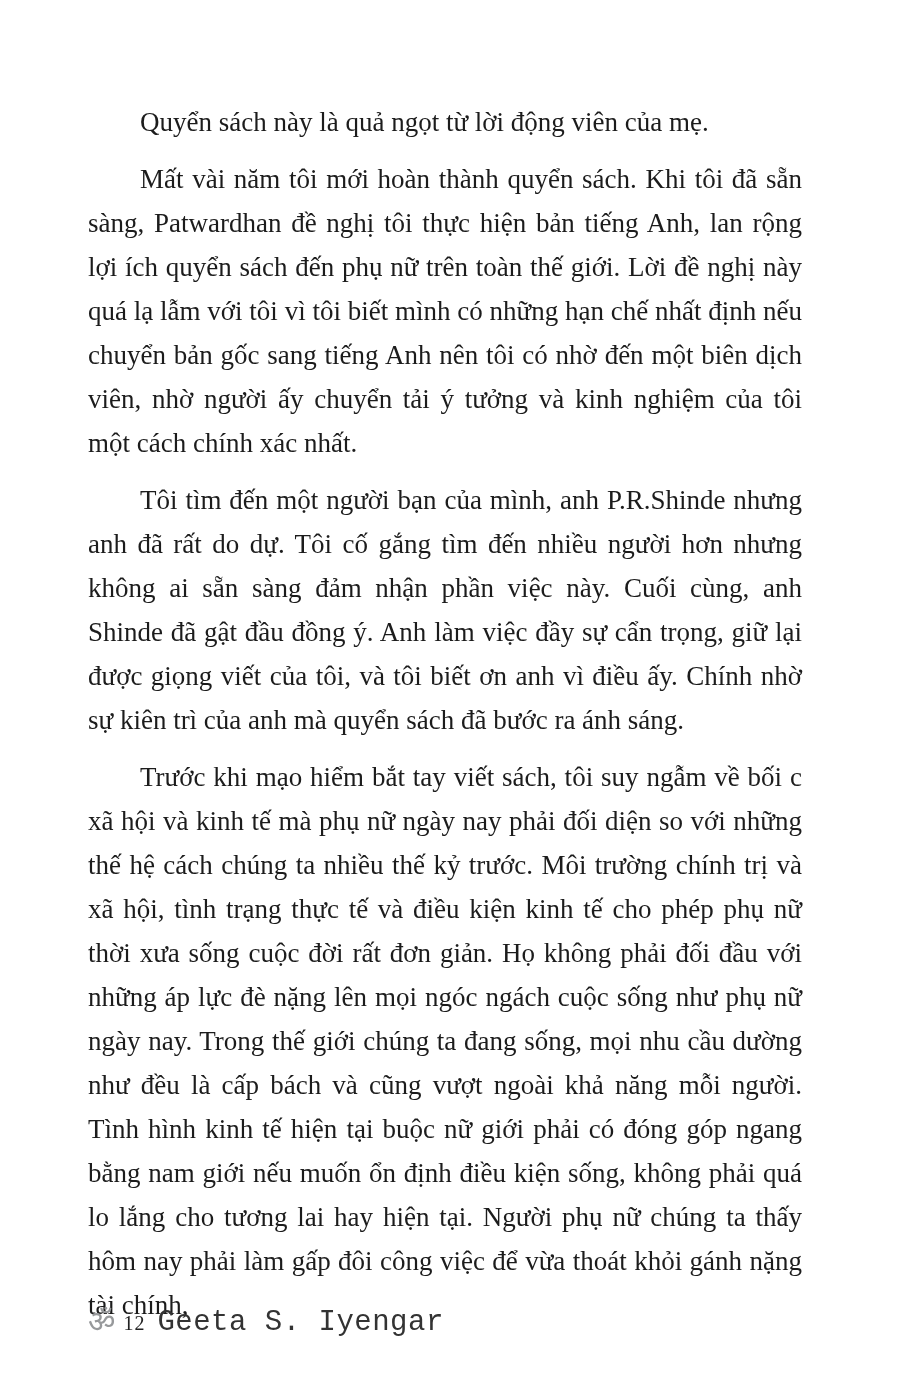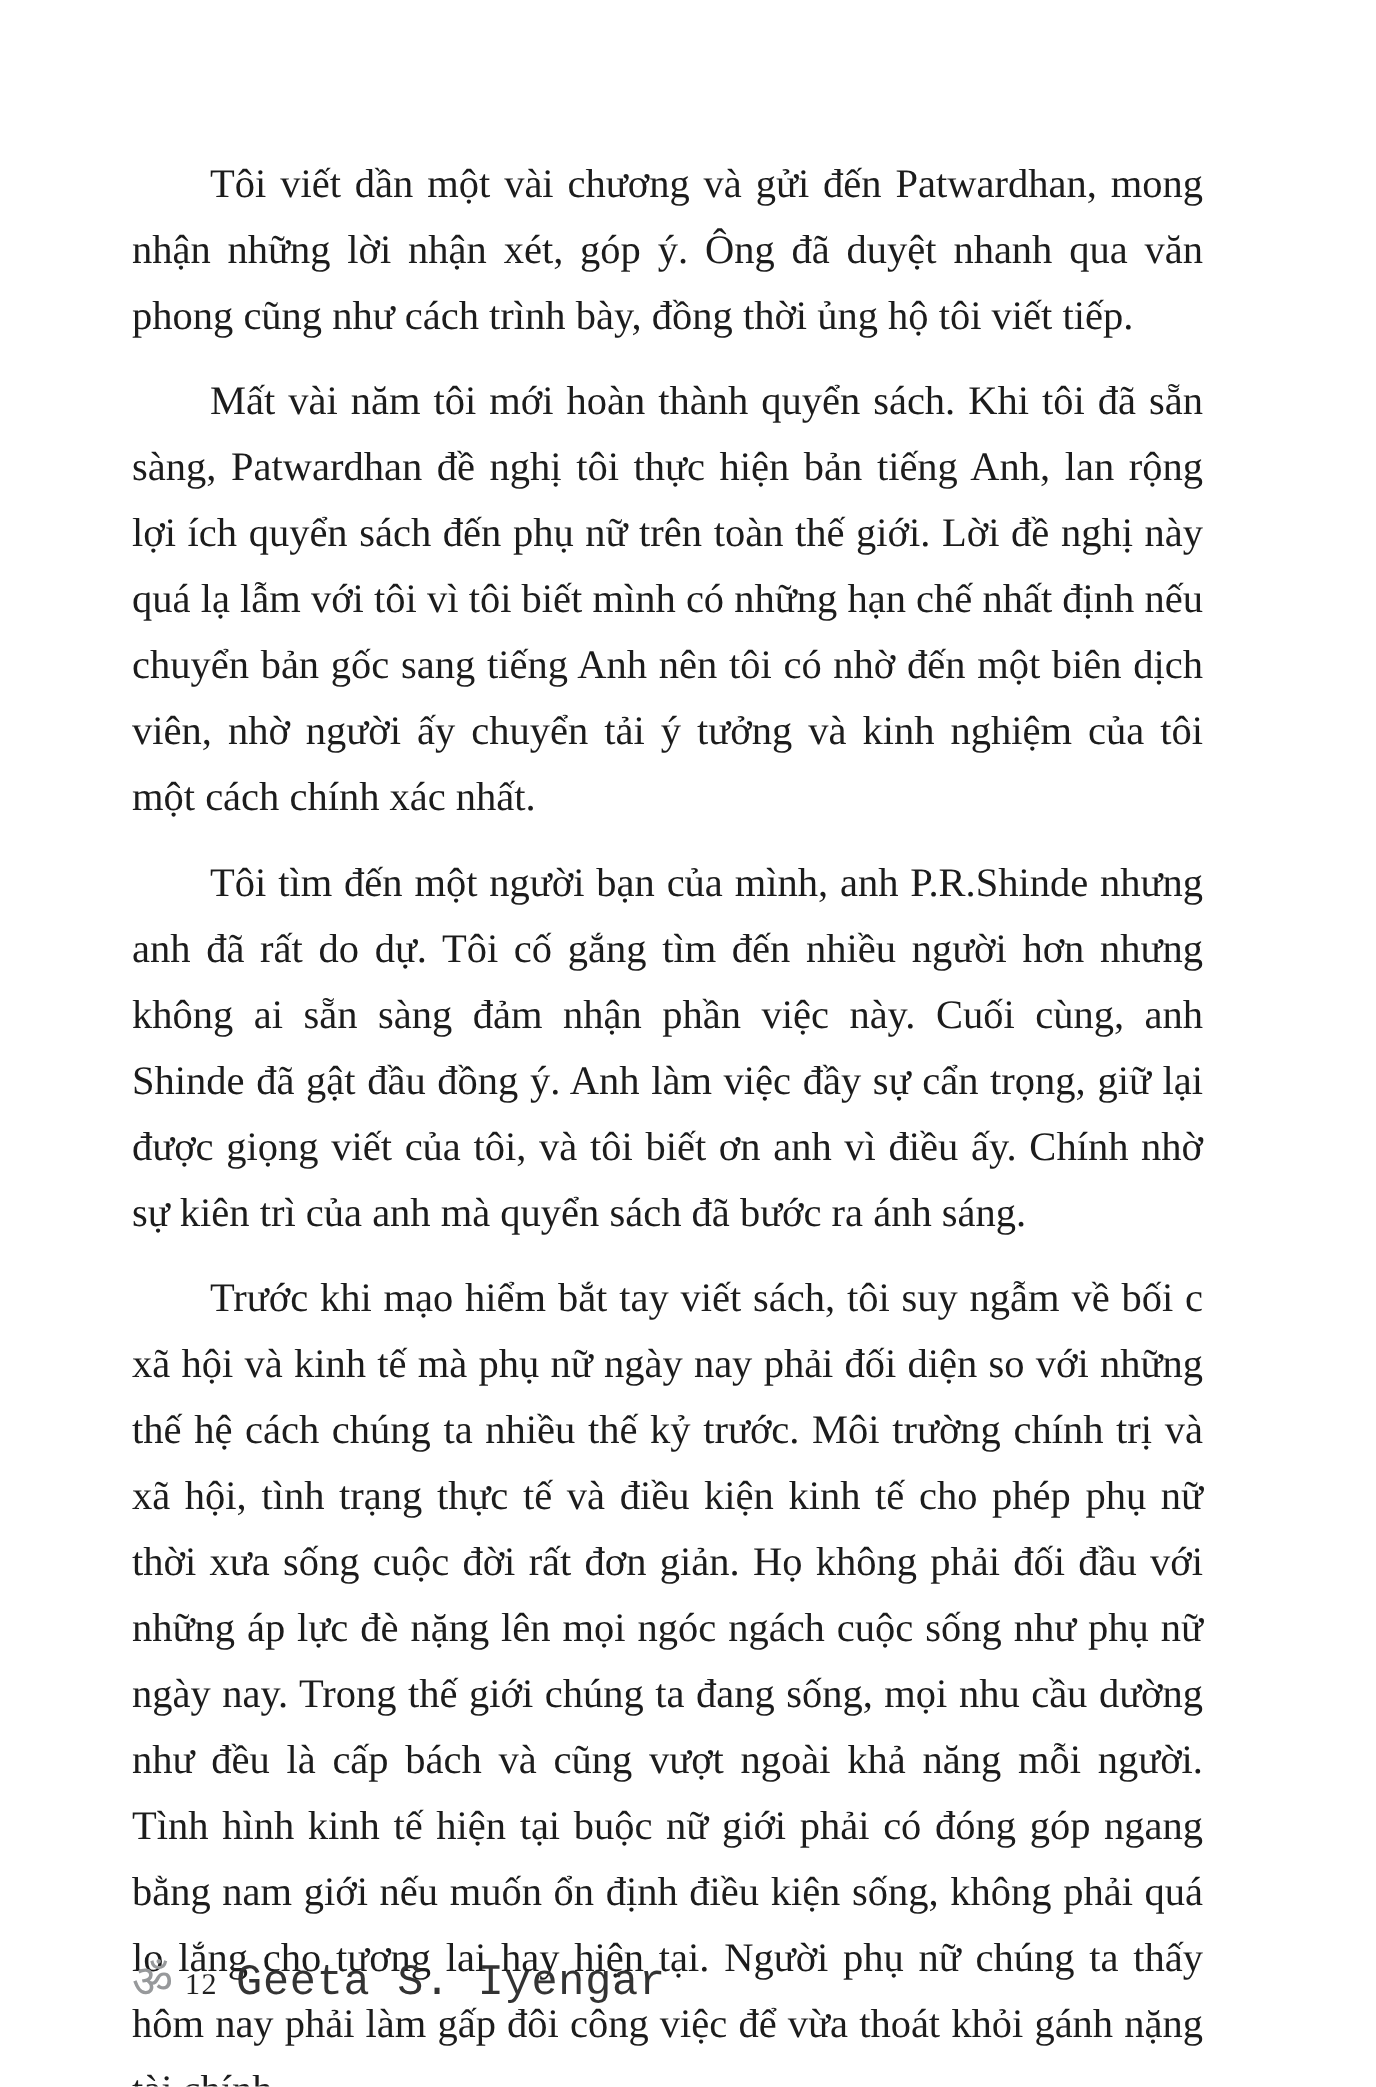--- a/index.html
+++ b/index.html
@@ -63,21 +63,21 @@
     letter-spacing: 0.5px;
     font-family: Liberation Mono, monospace;
   }
 </style>
 </head>
 <body>
 
 <div class="page">
 
   <div class="body-text">
-    <p>Tôi viết dần một vài chương và gửi đến Patwardhan, mong nhận những lời nhận xét, góp ý. Ông đã duyệt nhanh qua văn phong cũng như cách trình bày, đồng thời ủng hộ tôi viết tiếp.</p>
+    <p>Quyển sách này là quả ngọt từ lời động viên của mẹ.</p>
     <p>Mất vài năm tôi mới hoàn thành quyển sách. Khi tôi đã sẵn sàng, Patwardhan đề nghị tôi thực hiện bản tiếng Anh, lan rộng lợi ích quyển sách đến phụ nữ trên toàn thế giới. Lời đề nghị này quá lạ lẫm với tôi vì tôi biết mình có những hạn chế nhất định nếu chuyển bản gốc sang tiếng Anh nên tôi có nhờ đến một biên dịch viên, nhờ người ấy chuyển tải ý tưởng và kinh nghiệm của tôi một cách chính xác nhất.</p>
     <p>Tôi tìm đến một người bạn của mình, anh P.R.Shinde nhưng anh đã rất do dự. Tôi cố gắng tìm đến nhiều người hơn nhưng không ai sẵn sàng đảm nhận phần việc này. Cuối cùng, anh Shinde đã gật đầu đồng ý. Anh làm việc đầy sự cẩn trọng, giữ lại được giọng viết của tôi, và tôi biết ơn anh vì điều ấy. Chính nhờ sự kiên trì của anh mà quyển sách đã bước ra ánh sáng.</p>
     <p>Trước khi mạo hiểm bắt tay viết sách, tôi suy ngẫm về bối c xã hội và kinh tế mà phụ nữ ngày nay phải đối diện so với những thế hệ cách chúng ta nhiều thế kỷ trước. Môi trường chính trị và xã hội, tình trạng thực tế và điều kiện kinh tế cho phép phụ nữ thời xưa sống cuộc đời rất đơn giản. Họ không phải đối đầu với những áp lực đè nặng lên mọi ngóc ngách cuộc sống như phụ nữ ngày nay. Trong thế giới chúng ta đang sống, mọi nhu cầu dường như đều là cấp bách và cũng vượt ngoài khả năng mỗi người. Tình hình kinh tế hiện tại buộc nữ giới phải có đóng góp ngang bằng nam giới nếu muốn ổn định điều kiện sống, không phải quá lo lắng cho tương lai hay hiện tại. Người phụ nữ chúng ta thấy hôm nay phải làm gấp đôi công việc để vừa thoát khỏi gánh nặng tài chính,</p>
   </div>
 
   <div class="page-footer">
     <span class="om-glyph">ॐ</span>
     <span class="page-number">12</span>
     <span class="running-title">Geeta S. Iyengar</span>
   </div>

